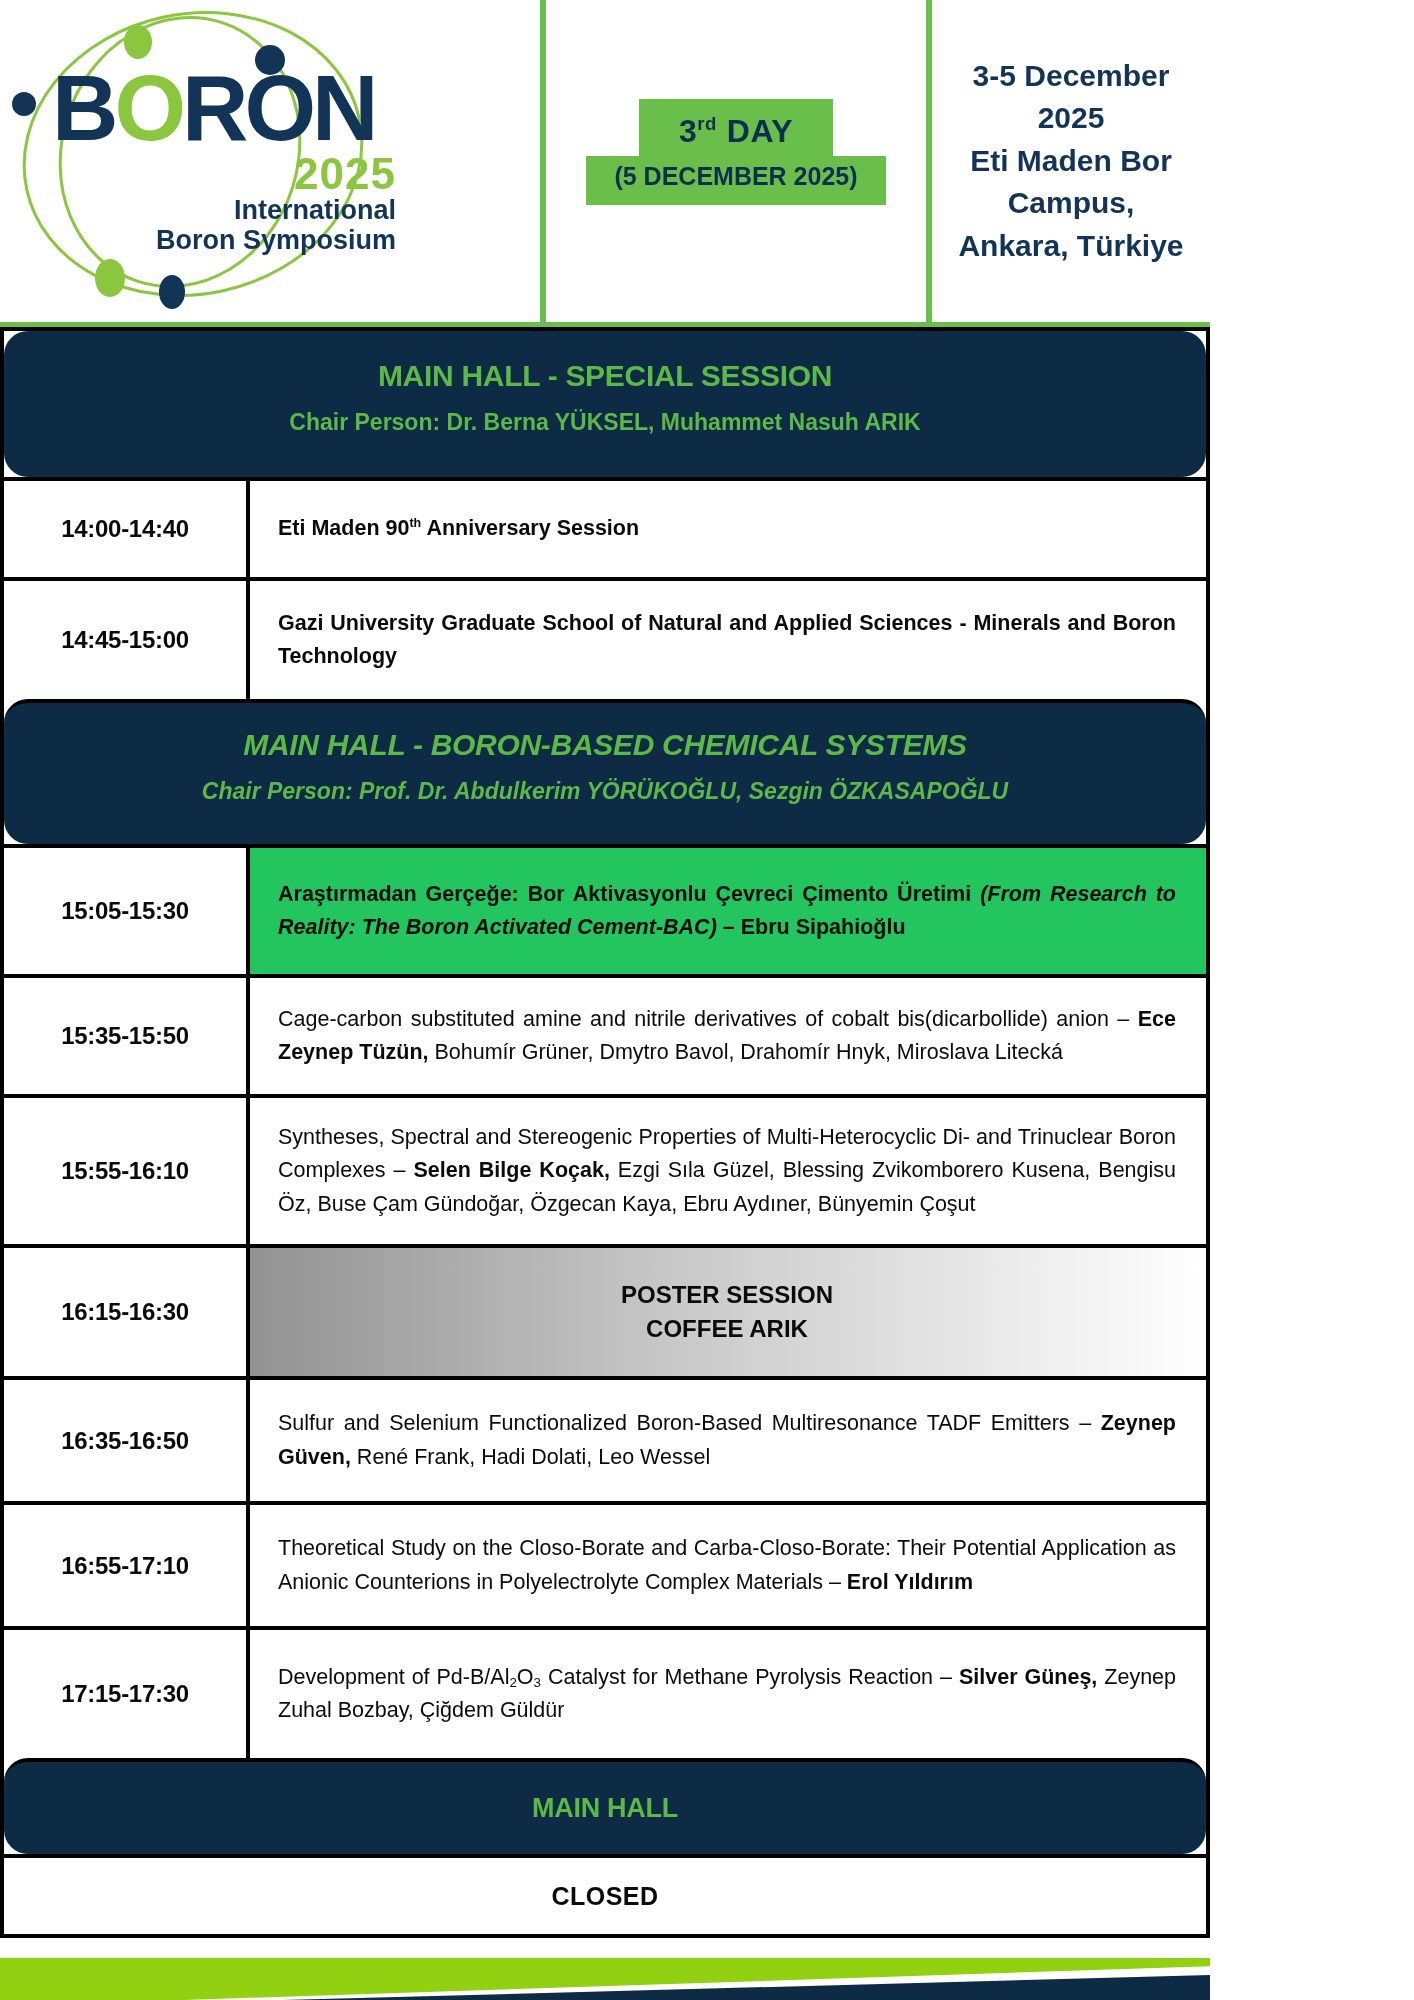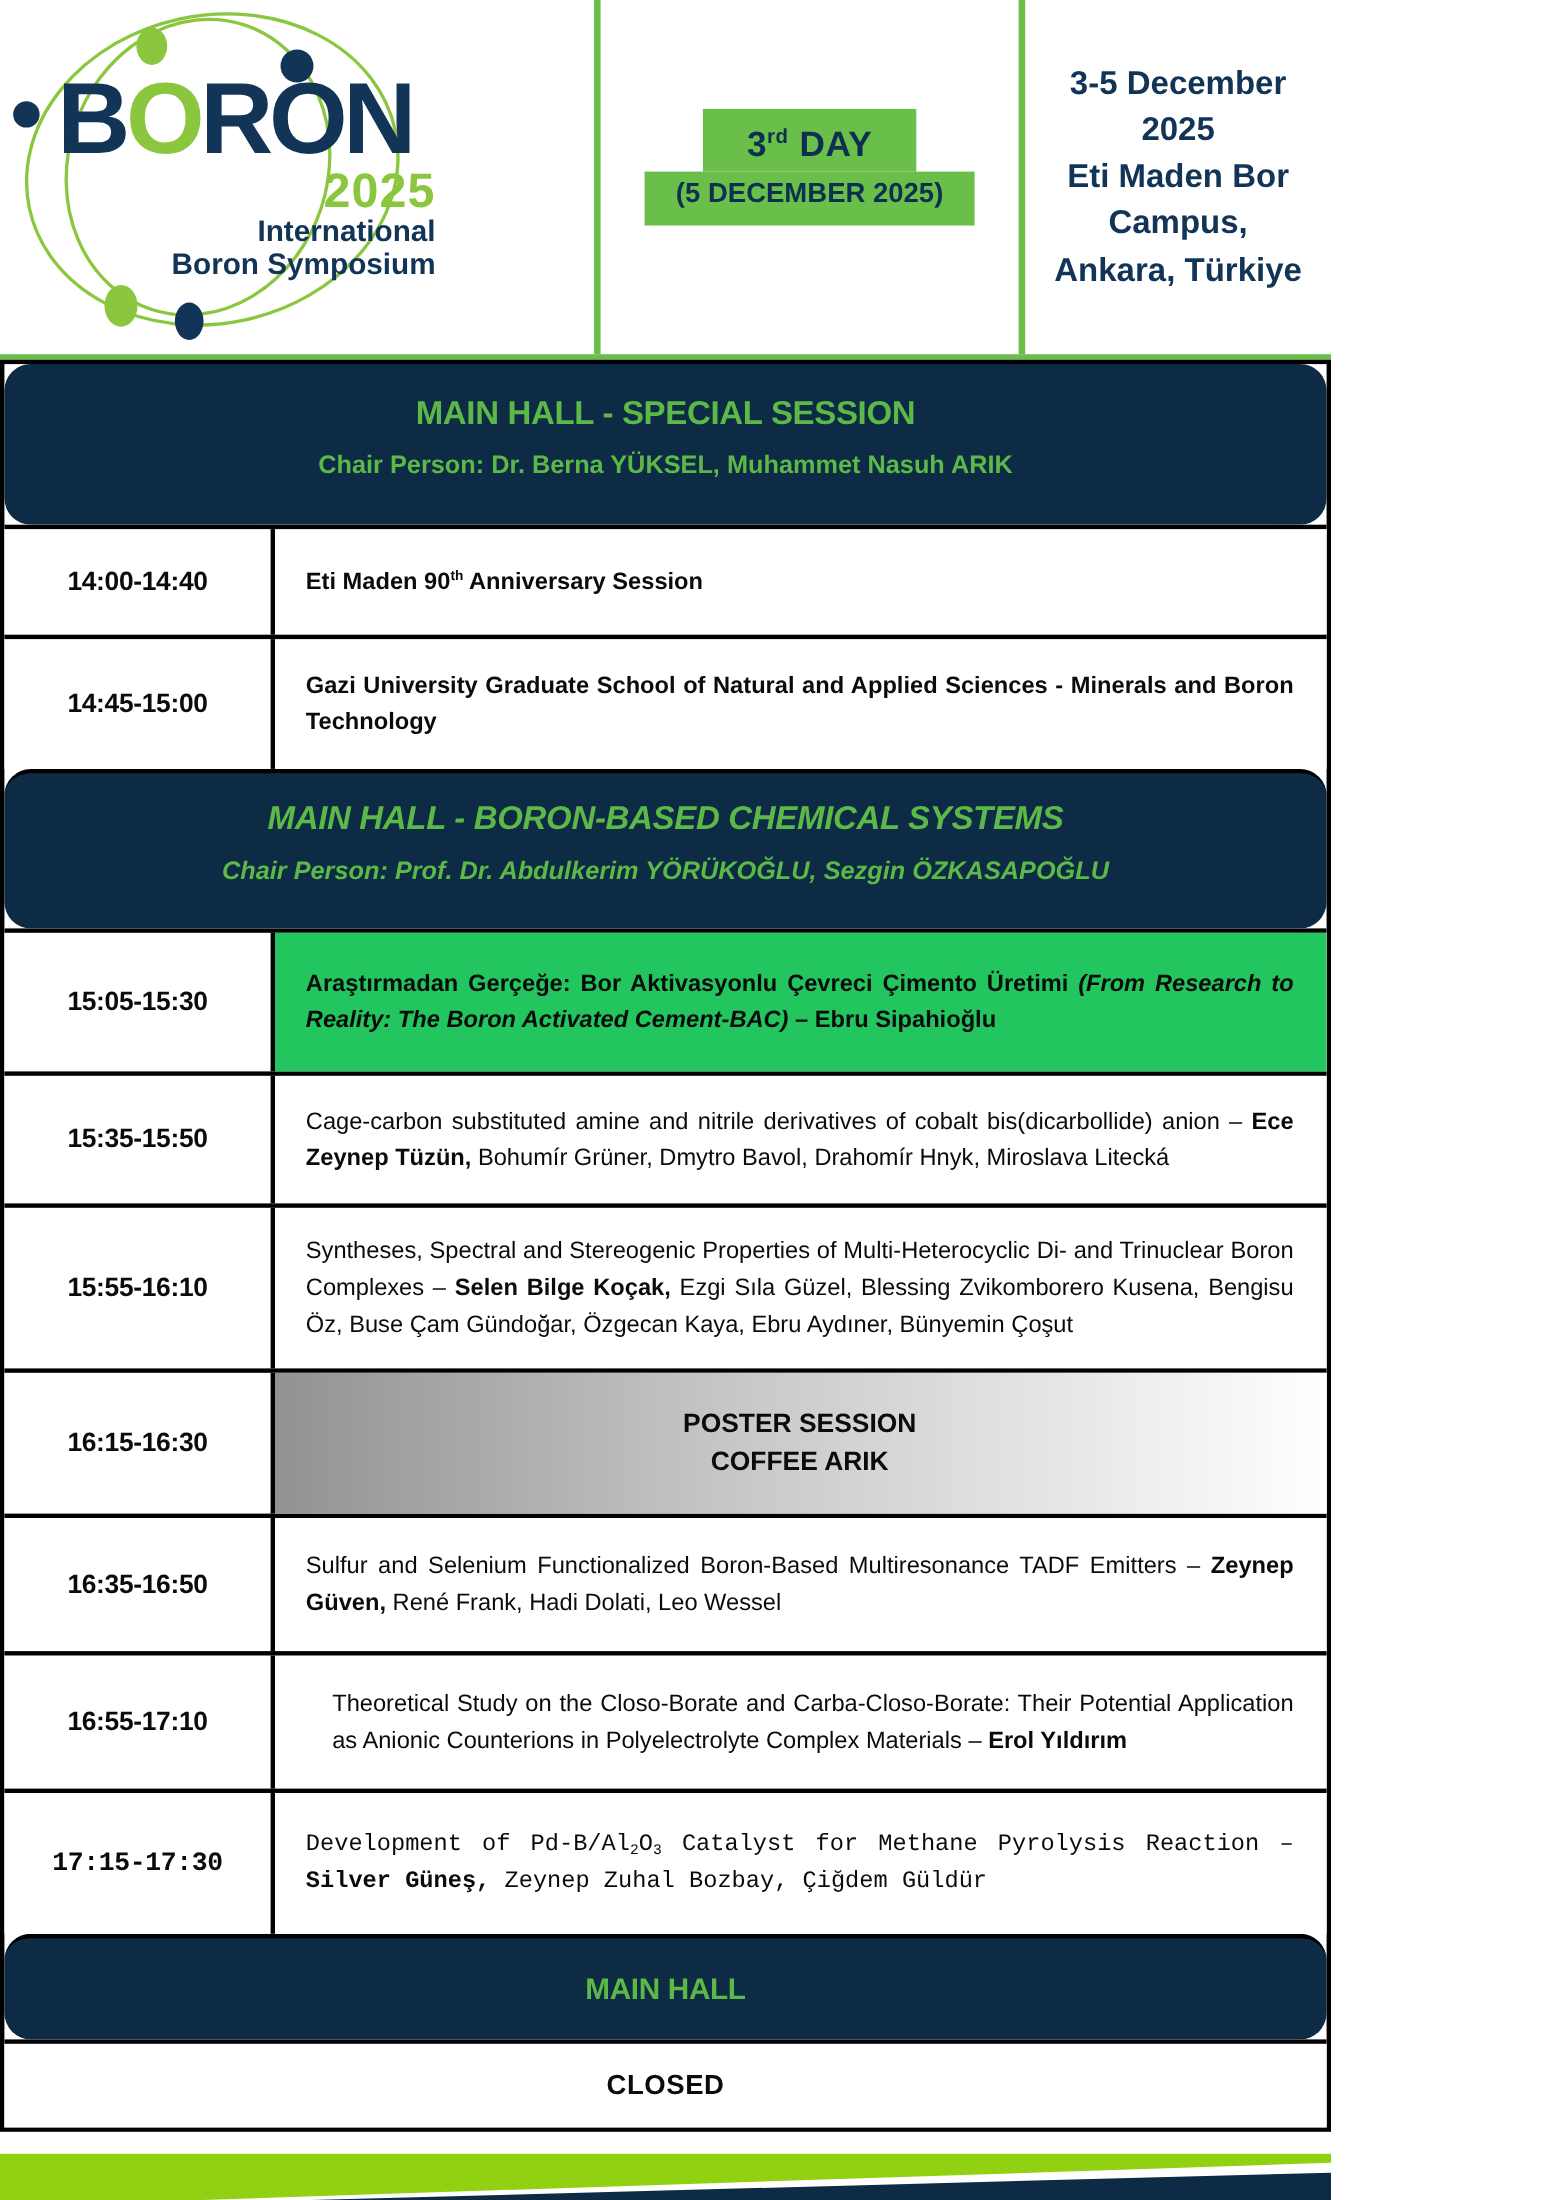--- a/index.html
+++ b/index.html
@@ -148,27 +148,27 @@
           <div class="break-line">POSTER SESSION</div>
           <div class="break-line">COFFEE ARIK</div>
         </div>
       </div>
       <div class="row" style="min-height: 125px;">
         <div class="time">16:35-16:50</div>
         <div class="content">
           <div class="runs"><span>Sulfur and Selenium Functionalized Boron-Based Multiresonance TADF Emitters – </span><span class="b">Zeynep Güven,</span><span> René Frank, Hadi Dolati, Leo Wessel</span></div>
         </div>
       </div>
-      <div class="row" style="min-height: 125px; gap: 24px;">
+      <div class="row" style="min-height: 125px;">
         <div class="time">16:55-17:10</div>
         <div class="content">
           <div class="runs"><span>Theoretical Study on the Closo-Borate and Carba-Closo-Borate: Their Potential Application as Anionic Counterions in Polyelectrolyte Complex Materials – </span><span class="b">Erol Yıldırım</span></div>
         </div>
       </div>
-      <div class="row" style="min-height: 132px; font-family: Liberation Mono, monospace;">
+      <div class="row" style="min-height: 132px;">
         <div class="time">17:15-17:30</div>
         <div class="content">
           <div class="runs"><span>Development of Pd-B/Al</span><span class="sub">2</span><span>O</span><span class="sub">3</span><span> Catalyst for Methane Pyrolysis Reaction – </span><span class="b">Silver Güneş,</span><span> Zeynep Zuhal Bozbay, Çiğdem Güldür</span></div>
         </div>
       </div>
       <div class="band hall" style="min-height: 96px;">
         <div class="band-title">MAIN HALL</div>
       </div>
       <div class="closed" style="min-height: 80px;">
         <div class="closed-label">CLOSED</div>

